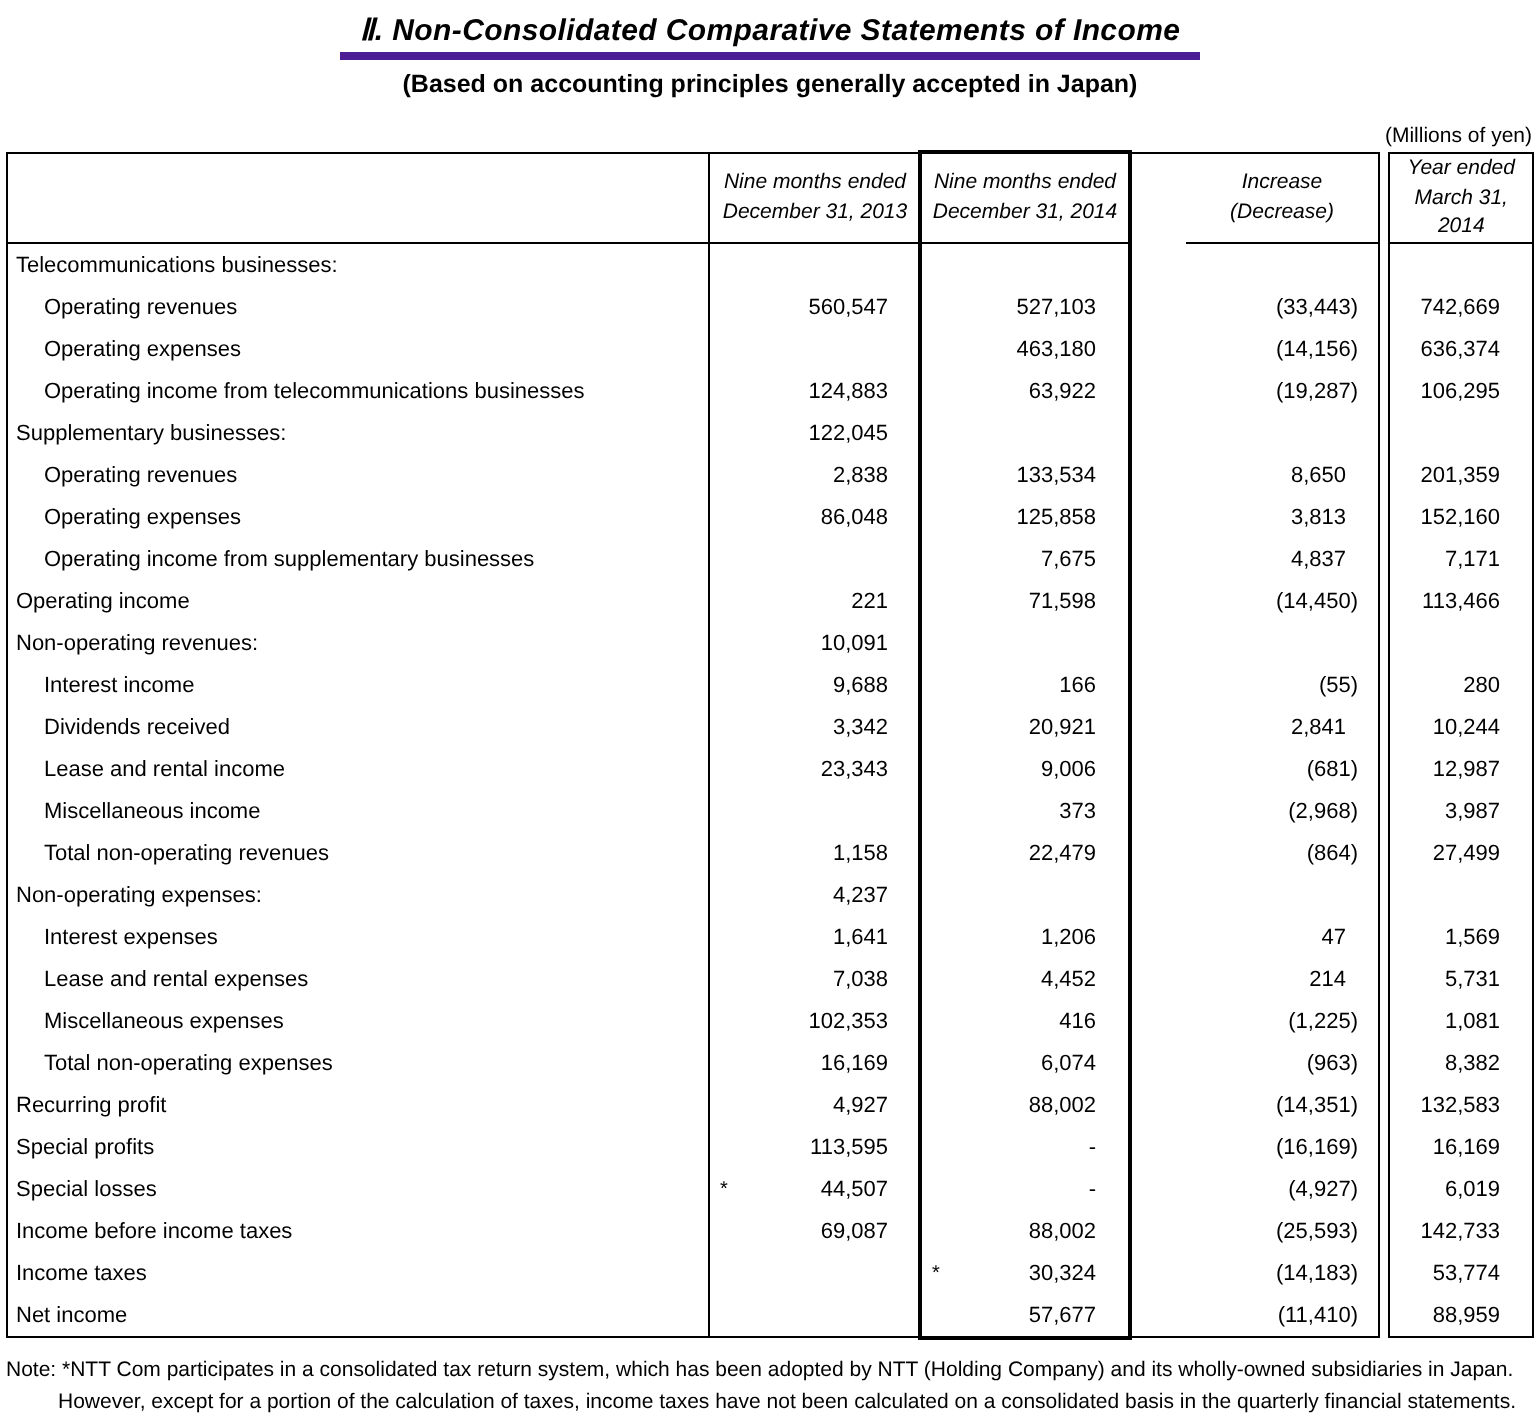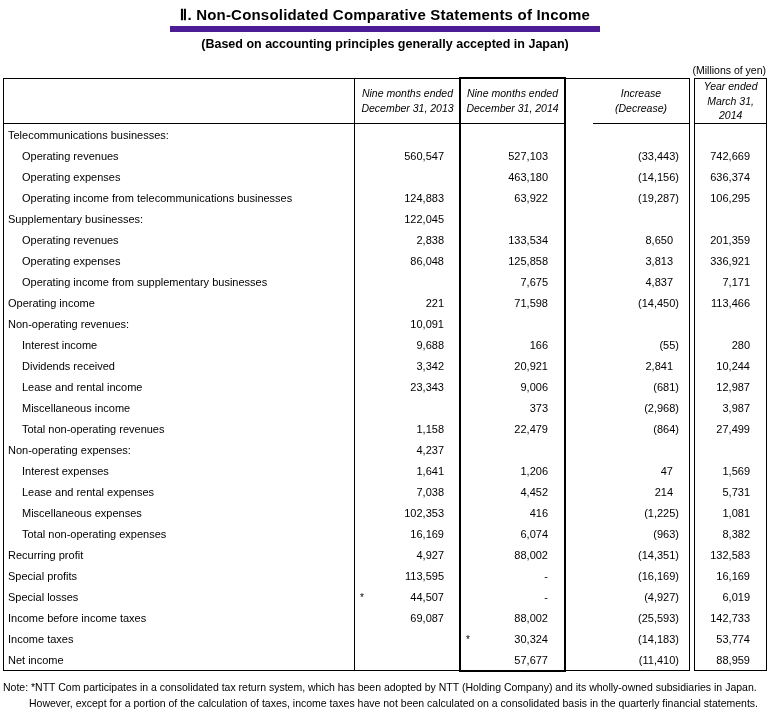--- a/index.html
+++ b/index.html
@@ -1,20 +1,20 @@
 <!DOCTYPE html>
 <html><head>
 <meta charset="utf-8">
 <style>
   html,body{margin:0;padding:0;background:#fff;}
   body{width:770px;height:709px;color:#000;font-family:"Liberation Sans",sans-serif;-webkit-font-smoothing:antialiased;}
   .page{padding:4px 3px 0 3px;box-sizing:border-box;width:770px;}
 
   .title-row{text-align:center;margin-top:2px;}
-  .title{display:inline-block;font-weight:bold;font-size:15px;letter-spacing:0.2px;border-bottom:6px solid #4c1d95;padding:0 10px 2px 10px;}
+  .title{display:inline-block;font-weight:bold;font-size:15px;letter-spacing:0.2px;border-bottom:4px solid #4c1d95;padding:0 10px 2px 10px;font-style:italic;}
   .subtitle{text-align:center;font-weight:bold;font-size:12.5px;margin-top:5px;}
   .units{text-align:right;font-size:10.5px;margin:13px 1px 2px 0;}
 
   .table-wrap{position:relative;display:flex;align-items:stretch;}
   .main-box{display:flex;border:1px solid #000;}
   .col{display:flex;flex-direction:column;}
   .col-labels{width:350px;}
   .col-2013{width:105px;border-left:1px solid #000;}
   .col-2014{width:103px;border-left:1px solid #000;}
   .col-inc{width:96px;border-left:1px solid #000;padding-left:28px;}
@@ -346,21 +346,21 @@
           <div class="rowcell num-cell">
             <span class="val">106,295</span>
           </div>
           <div class="rowcell num-cell">
             <span class="val"></span>
           </div>
           <div class="rowcell num-cell">
             <span class="val">201,359</span>
           </div>
           <div class="rowcell num-cell">
-            <span class="val">336,921</span>
+            <span class="val">152,160</span>
           </div>
           <div class="rowcell num-cell">
             <span class="val">7,171</span>
           </div>
           <div class="rowcell num-cell">
             <span class="val">113,466</span>
           </div>
           <div class="rowcell num-cell">
             <span class="val"></span>
           </div>

